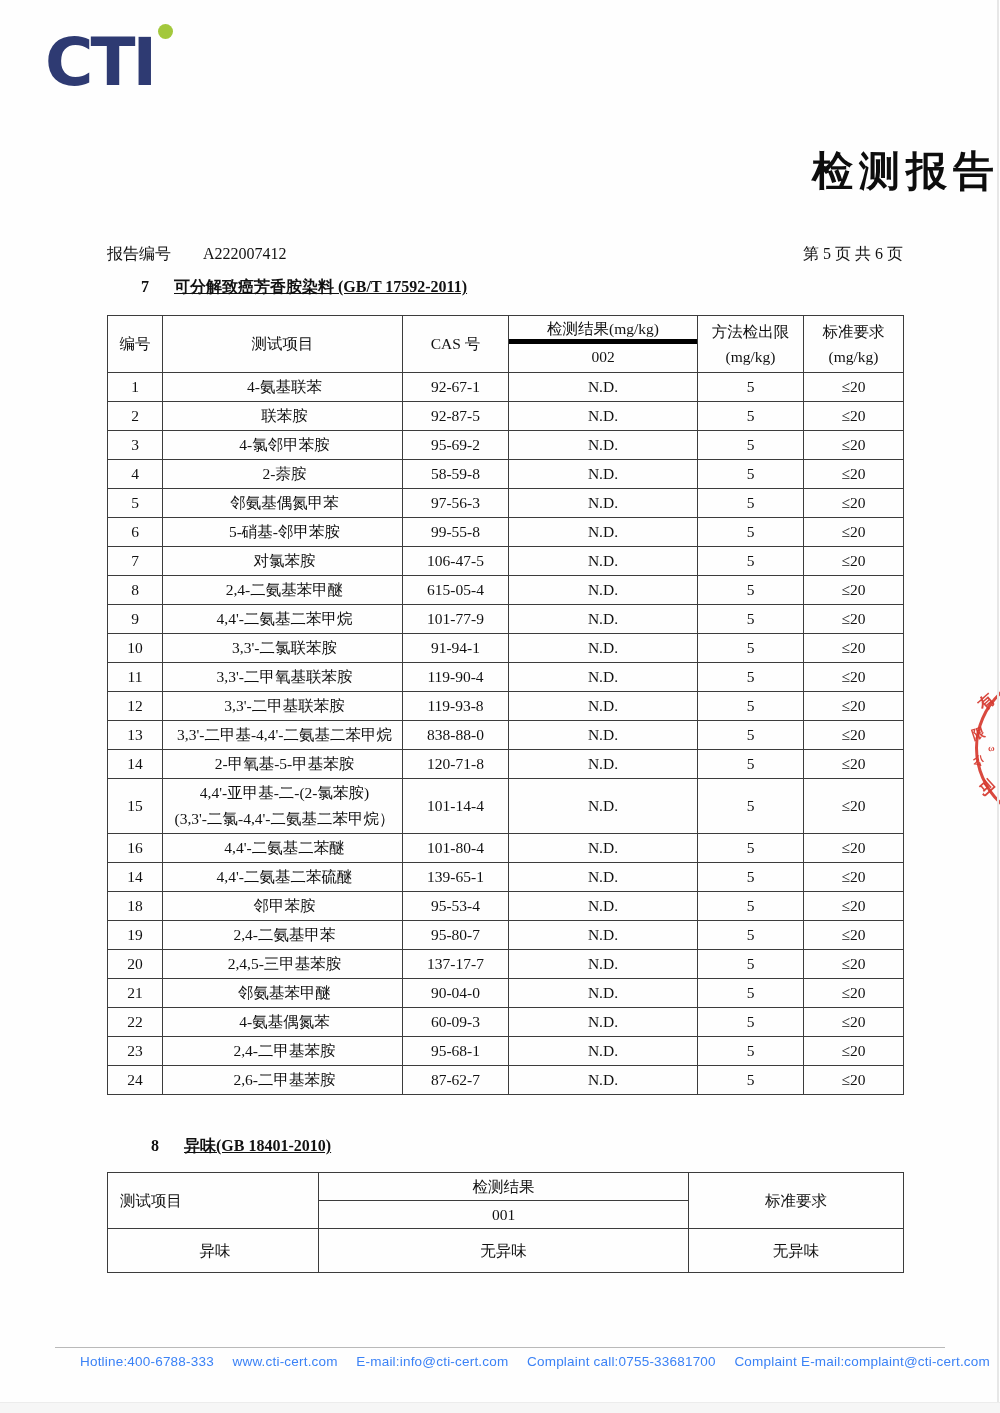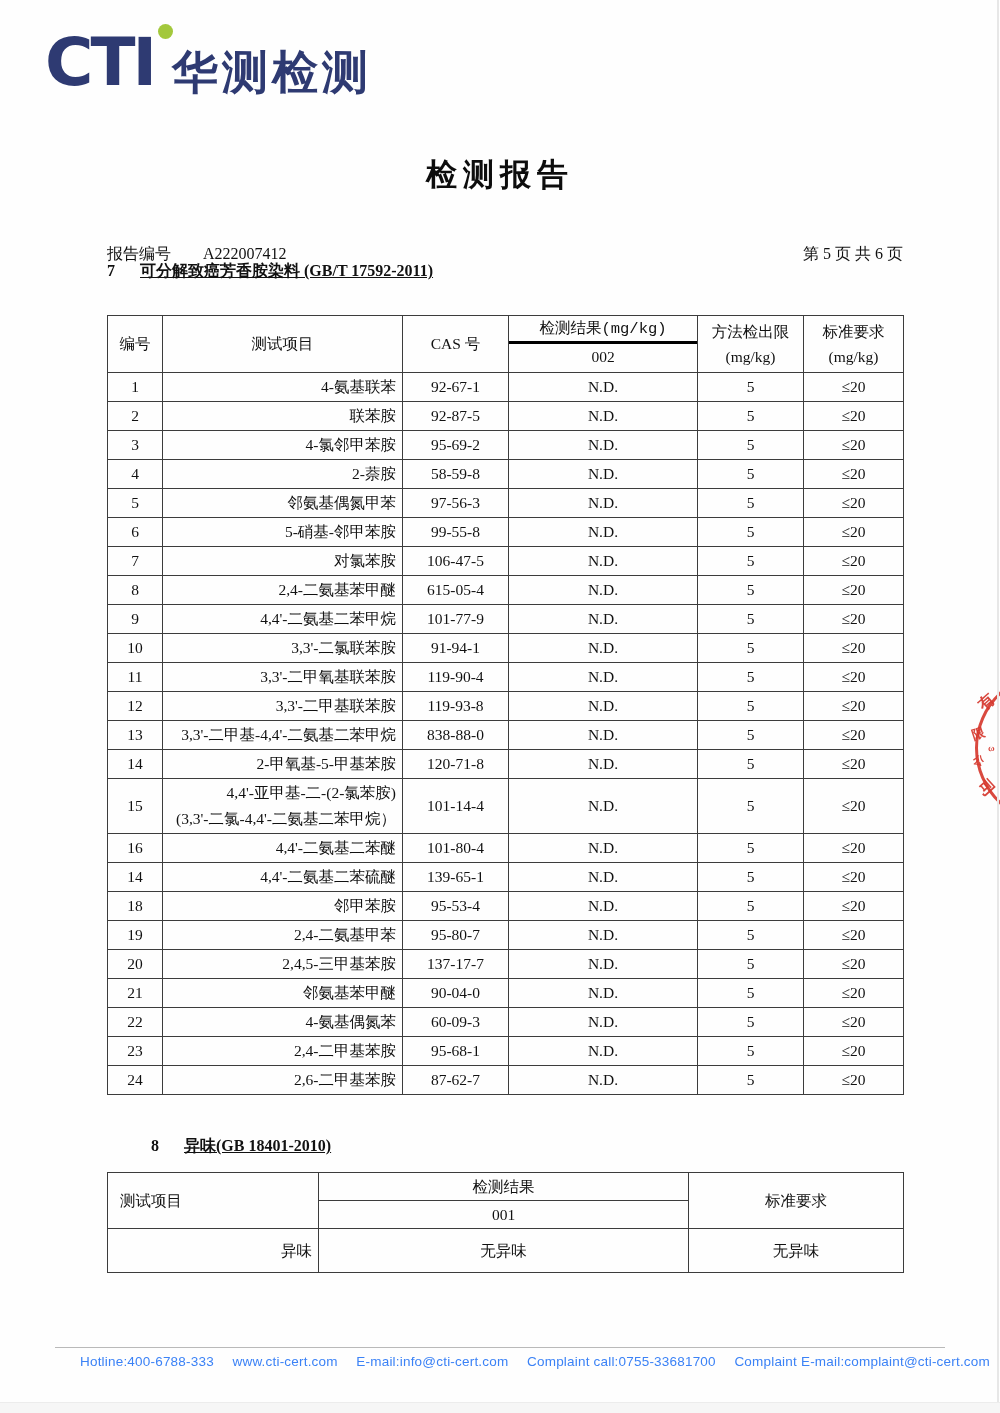--- a/index.html
+++ b/index.html
@@ -22,44 +22,44 @@
   }
   .logo-dot { position:absolute; left:113px; top:-6px; width:15px; height:15px; border-radius:50%; background:#a3c83c; }
   .logo-cn {
     font-family:"Liberation Sans","DejaVu Sans",sans-serif;
     font-weight:bold; font-size:46px; line-height:1.05; color:#2e3a72;
     letter-spacing:4px; margin-left:18px;
   }
 
   
   .report-title {
-    position:absolute; top:154px; left:0; width:100%; text-align:center;
-    font-size:31px; font-weight:bold; letter-spacing:6px; color:#0d0d0d;
+    position:absolute; top:144px; left:0; width:100%; text-align:right;
+    font-size:41px; font-weight:bold; letter-spacing:6px; color:#0d0d0d;
   }
 
   
   .meta-row { position:absolute; top:244px; left:107px; width:796px; display:flex; justify-content:space-between; font-size:16px; }
   .meta-left .val { margin-left:32px;text-align:right; }
 
   
   .section-heading { position:absolute; left:107px; font-size:16px; font-weight:bold; }
   .section-heading .num { display:inline-block; width:33px; }
   .section-heading .ttl { text-decoration:underline; }
-  .sec7 { top:261px; }
+  .sec7 { top:277px;margin-left:34px; }
   .sec8 { top:1136px;margin-left:44px; }
 
   
   table { border-collapse:collapse; table-layout:fixed; background:transparent; }
   td, th { border:1px solid #3c3c3c; font-weight:normal; font-size:15.5px; text-align:center; vertical-align:middle; padding:1px 6px; line-height:26px; }
   .t1 { position:absolute; left:107px; top:315px; width:796px; }
   .t1 th { height:28px; line-height:24px; }
   .t1 td { height:28px; }
-  td.l { text-align:right; padding-left:10px; white-space:pre-line; }
+  td.l { text-align:center; padding-left:10px; white-space:pre-line; }
   .sub-divided { padding:0; }
-  .sub-divided .top { border-bottom:3px solid #000000; height:28px; line-height:26px;font-family:Liberation Mono, monospace; }
+  .sub-divided .top { border-bottom:5px solid #000000; height:28px; line-height:26px; }
   .sub-divided .bot { height:28px; line-height:26px; }
   .two-line div { line-height:25px; }
 
   .t2 { position:absolute; left:107px; top:1172px; width:796px; }
   .t2 th { height:28px; line-height:24px; }
   .t2 td.data { height:44px; }
 
   
   .stamp { position:absolute; right:0; top:665px; width:32px; height:168px; overflow:hidden; pointer-events:none; }
   .stamp-circle { position:absolute; left:7px; top:4px; width:165px; height:158px; border:3.5px solid #d6392f; border-radius:50%; opacity:.92; }
@@ -80,21 +80,20 @@
   }
 </style>
 </head>
 <body>
 
 <div class="page">
 
   <div class="logo">
     <span class="logo-cti">CTI</span>
     <span class="logo-dot"></span>
-    <span class="logo-cn">华测检测</span>
   </div>
 
   <div class="report-title">检测报告</div>
 
   <div class="meta-row">
     <div class="meta-left">
       <span>报告编号</span><span class="val">A222007412</span>
     </div>
     <div class="meta-right">第 5 页 共 6 页</div>
   </div>

